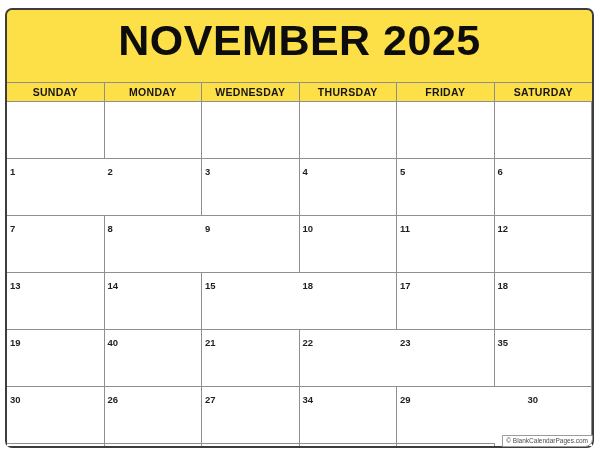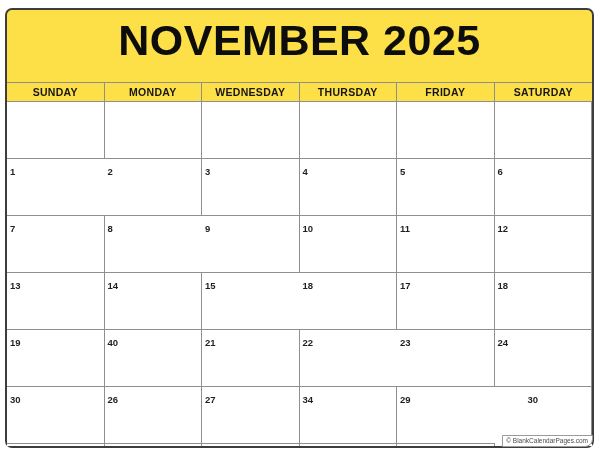--- a/index.html
+++ b/index.html
@@ -119,21 +119,21 @@
       <div class="cell"><span class="datenum">14</span></div>
       <div class="cell last-col"><span class="datenum">15</span></div>
       <div class="cell"><span class="datenum">18</span></div>
       <div class="cell"><span class="datenum">17</span></div>
       <div class="cell"><span class="datenum">18</span></div>
       <div class="cell"><span class="datenum">19</span></div>
       <div class="cell"><span class="datenum">40</span></div>
       <div class="cell"><span class="datenum">21</span></div>
       <div class="cell last-col"><span class="datenum">22</span></div>
       <div class="cell"><span class="datenum">23</span></div>
-      <div class="cell"><span class="datenum">24</span></div>
+      <div class="cell"><span class="datenum">35</span></div>
       <div class="cell"><span class="datenum">30</span></div>
       <div class="cell"><span class="datenum">26</span></div>
       <div class="cell"><span class="datenum">27</span></div>
       <div class="cell"><span class="datenum">34</span></div>
       <div class="cell last-col"><span class="datenum">29</span></div>
       <div class="cell last-row"><span class="datenum">30</span></div>
       <div class="cell last-row"></div>
       <div class="cell last-row"></div>
       <div class="cell last-row"></div>
       <div class="cell last-row"></div>

